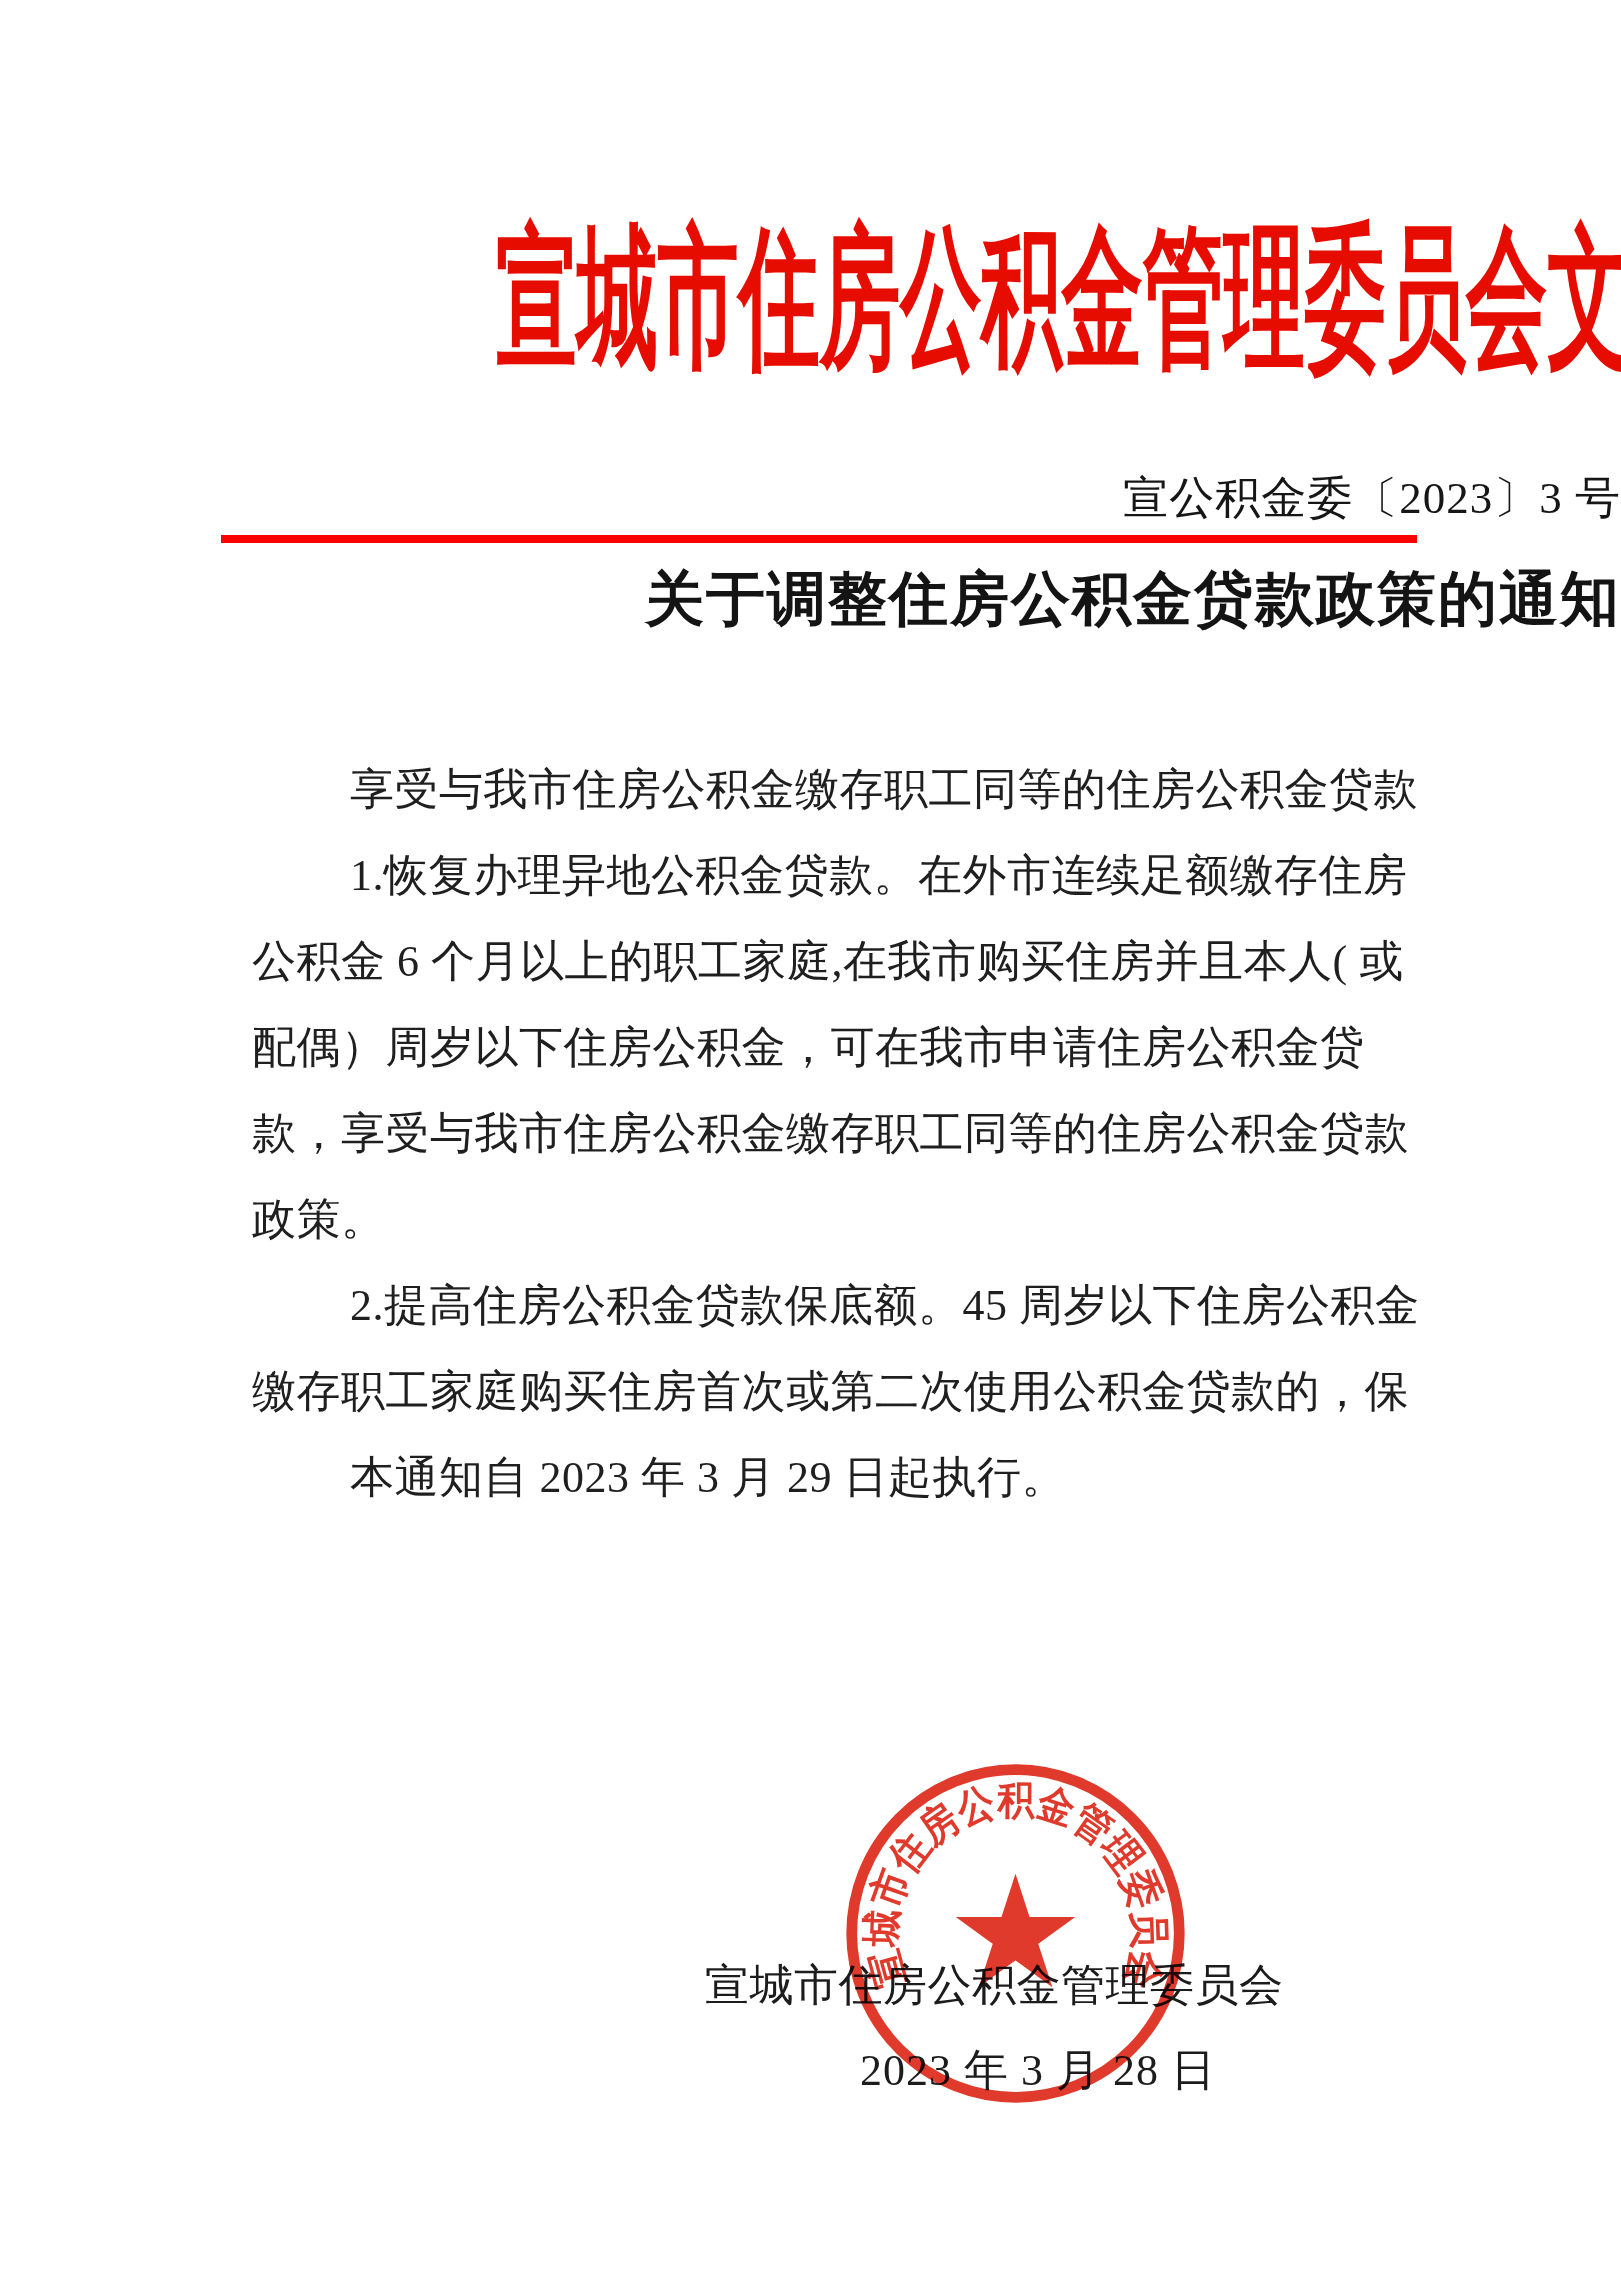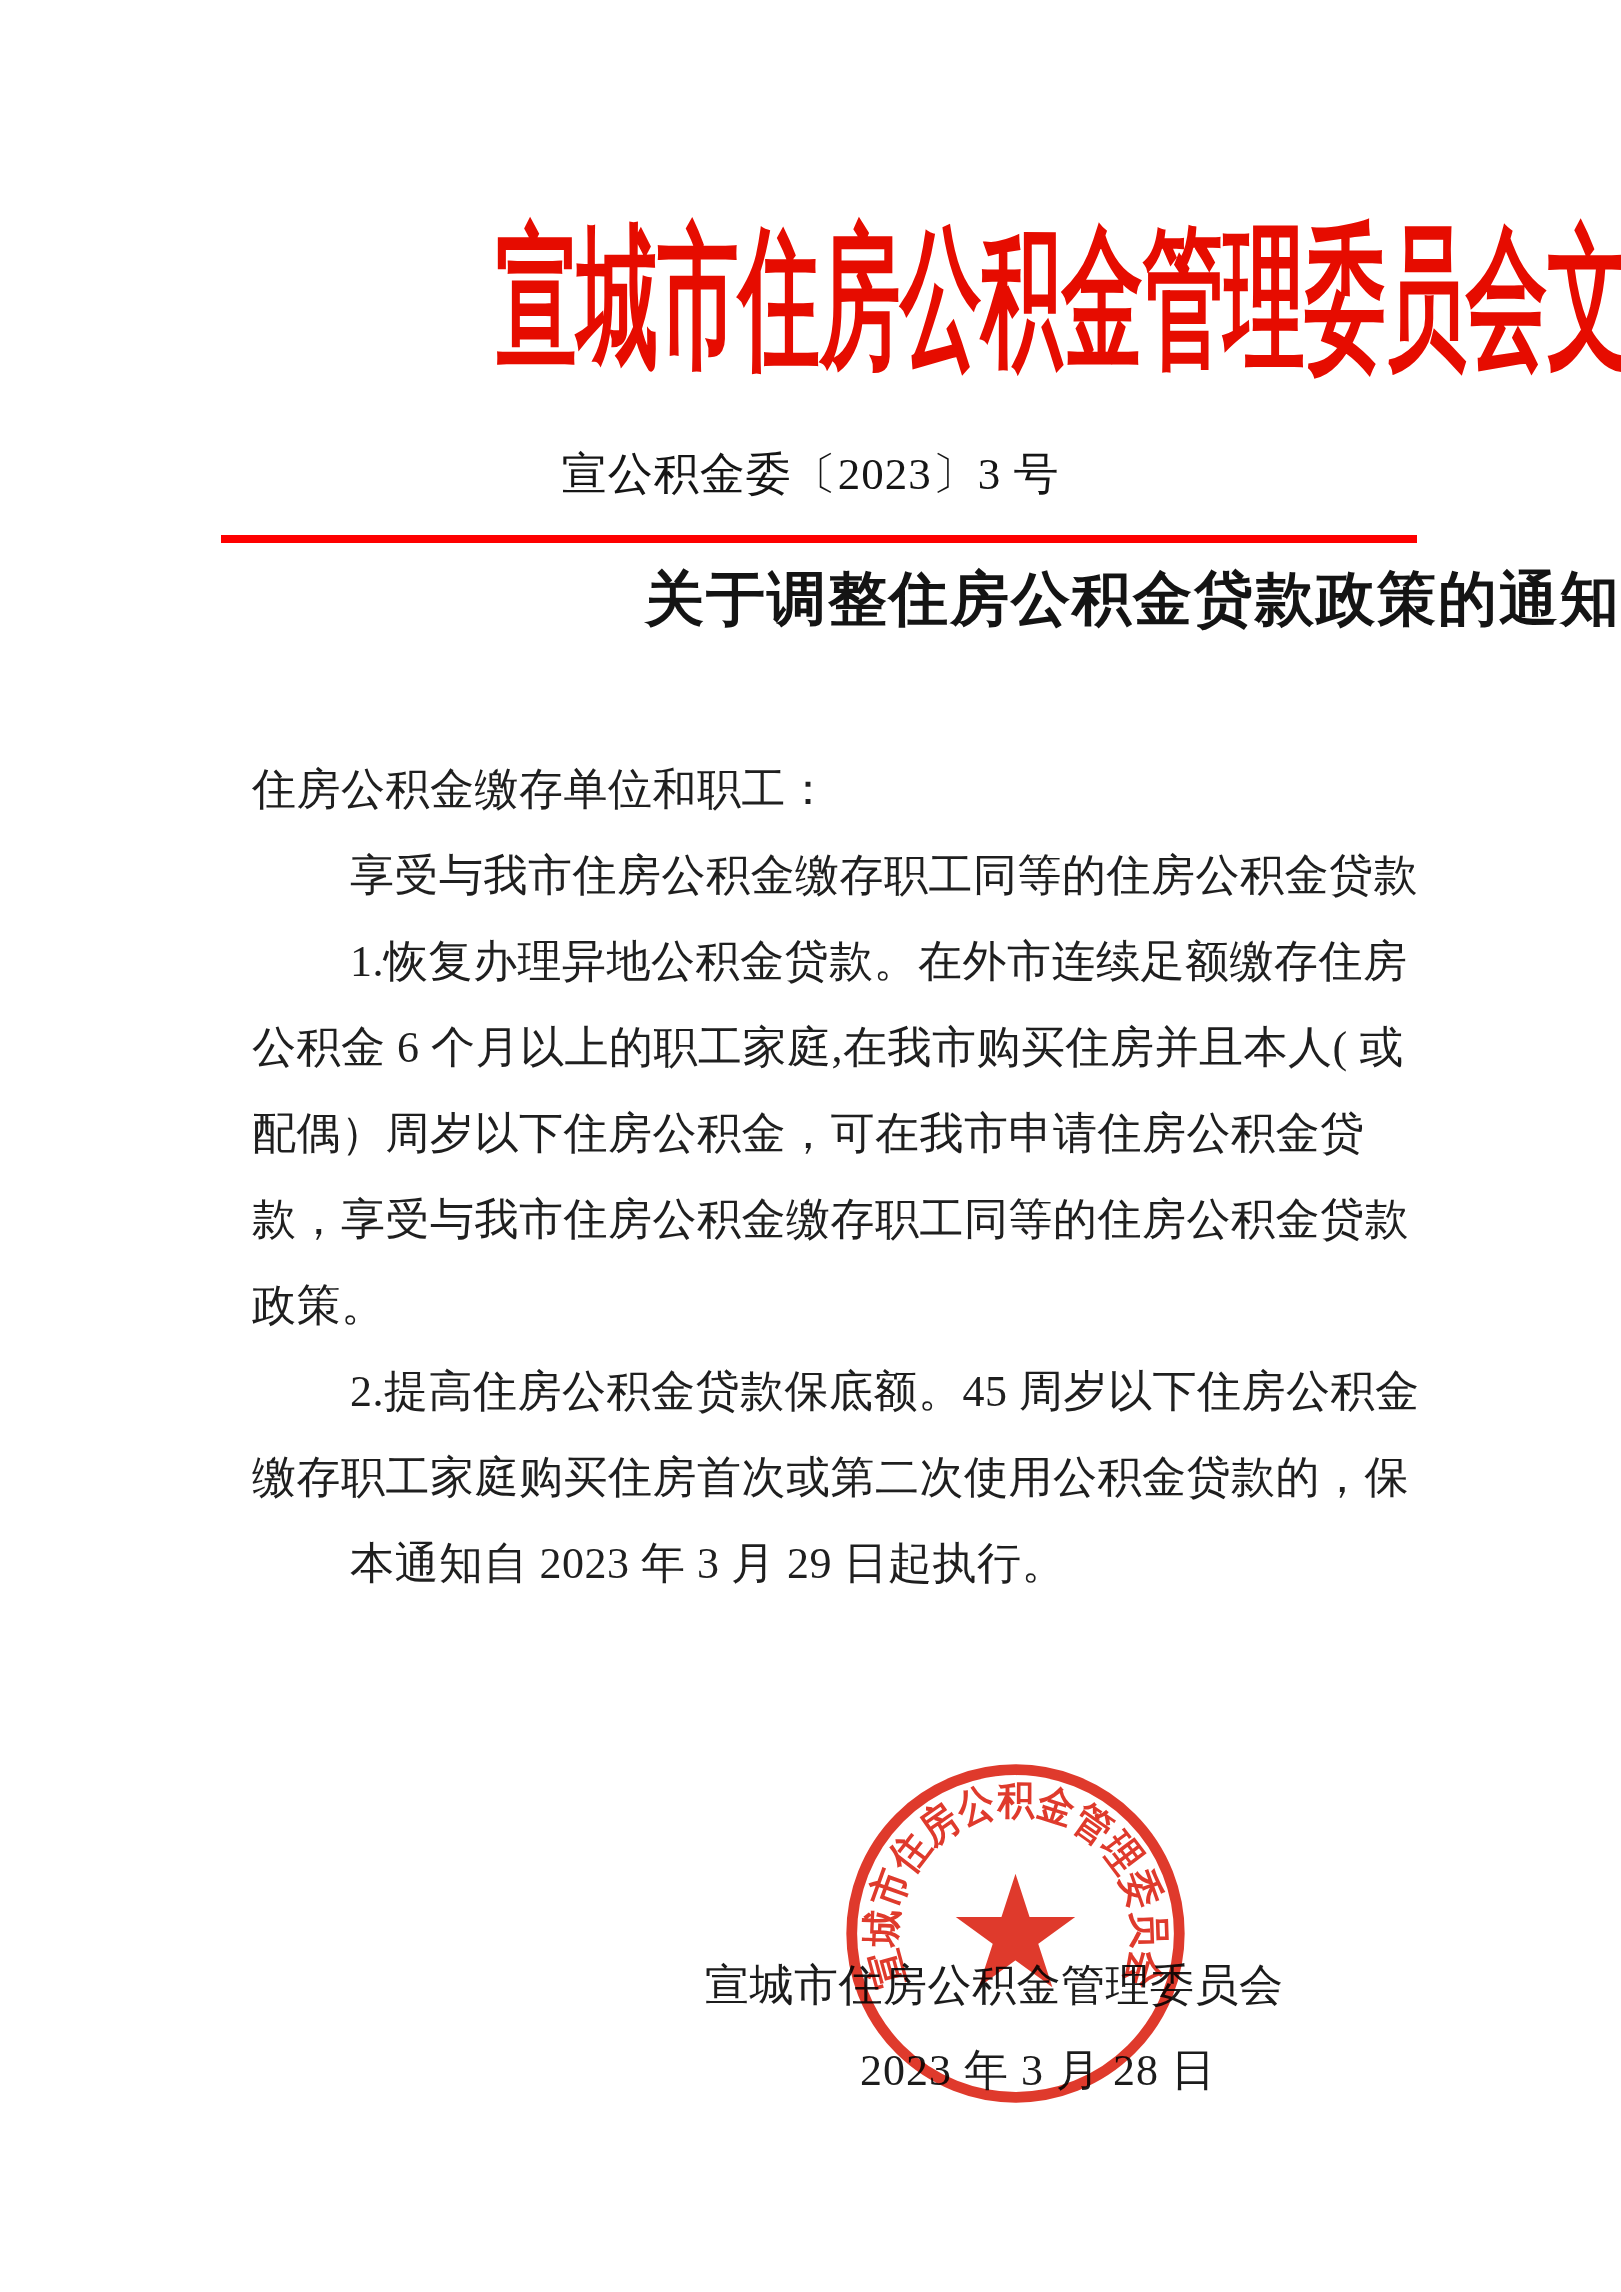--- a/index.html
+++ b/index.html
@@ -18,22 +18,22 @@
   .header-title{
     display:inline-block;white-space:nowrap;
     font-size:147px;line-height:159px;font-weight:900;
     color:#e60c00;
     transform:scale(0.55,1.05);
     transform-origin:50% 0;
     letter-spacing:0px;
   }
   
   .doc-number{
-    position:absolute;top:448px;left:0;width:100%;
-    text-align:center;
+    position:absolute;top:472px;left:0;width:100%;
+    text-align:right;
     font-size:45px;line-height:53px;color:#161616;
     letter-spacing:1px;
   }
   
   .red-rule{
     position:absolute;top:535px;left:221px;
     width:1196px;height:7.8px;background:#fe0000;
   }
   
   .doc-title{
@@ -80,21 +80,20 @@
     <span class="header-title">宣城市住房公积金管理委员会文件</span>
   </div>
 
   <div class="doc-number">宣公积金委〔2023〕3 号</div>
 
   <div class="red-rule"></div>
 
   <div class="doc-title">关于调整住房公积金贷款政策的通知</div>
 
   <div class="body-block">
-      <div class="body-line">住房公积金缴存单位和职工：</div>
       <div class="body-line indent">享受与我市住房公积金缴存职工同等的住房公积金贷款</div>
       <div class="body-line indent">1.恢复办理异地公积金贷款。在外市连续足额缴存住房</div>
       <div class="body-line">公积金 6 个月以上的职工家庭,在我市购买住房并且本人( 或</div>
       <div class="body-line">配偶）周岁以下住房公积金，可在我市申请住房公积金贷</div>
       <div class="body-line">款，享受与我市住房公积金缴存职工同等的住房公积金贷款</div>
       <div class="body-line">政策。</div>
       <div class="body-line indent">2.提高住房公积金贷款保底额。45 周岁以下住房公积金</div>
       <div class="body-line">缴存职工家庭购买住房首次或第二次使用公积金贷款的，保</div>
       <div class="body-line indent">本通知自 2023 年 3 月 29 日起执行。</div>
     </div>

